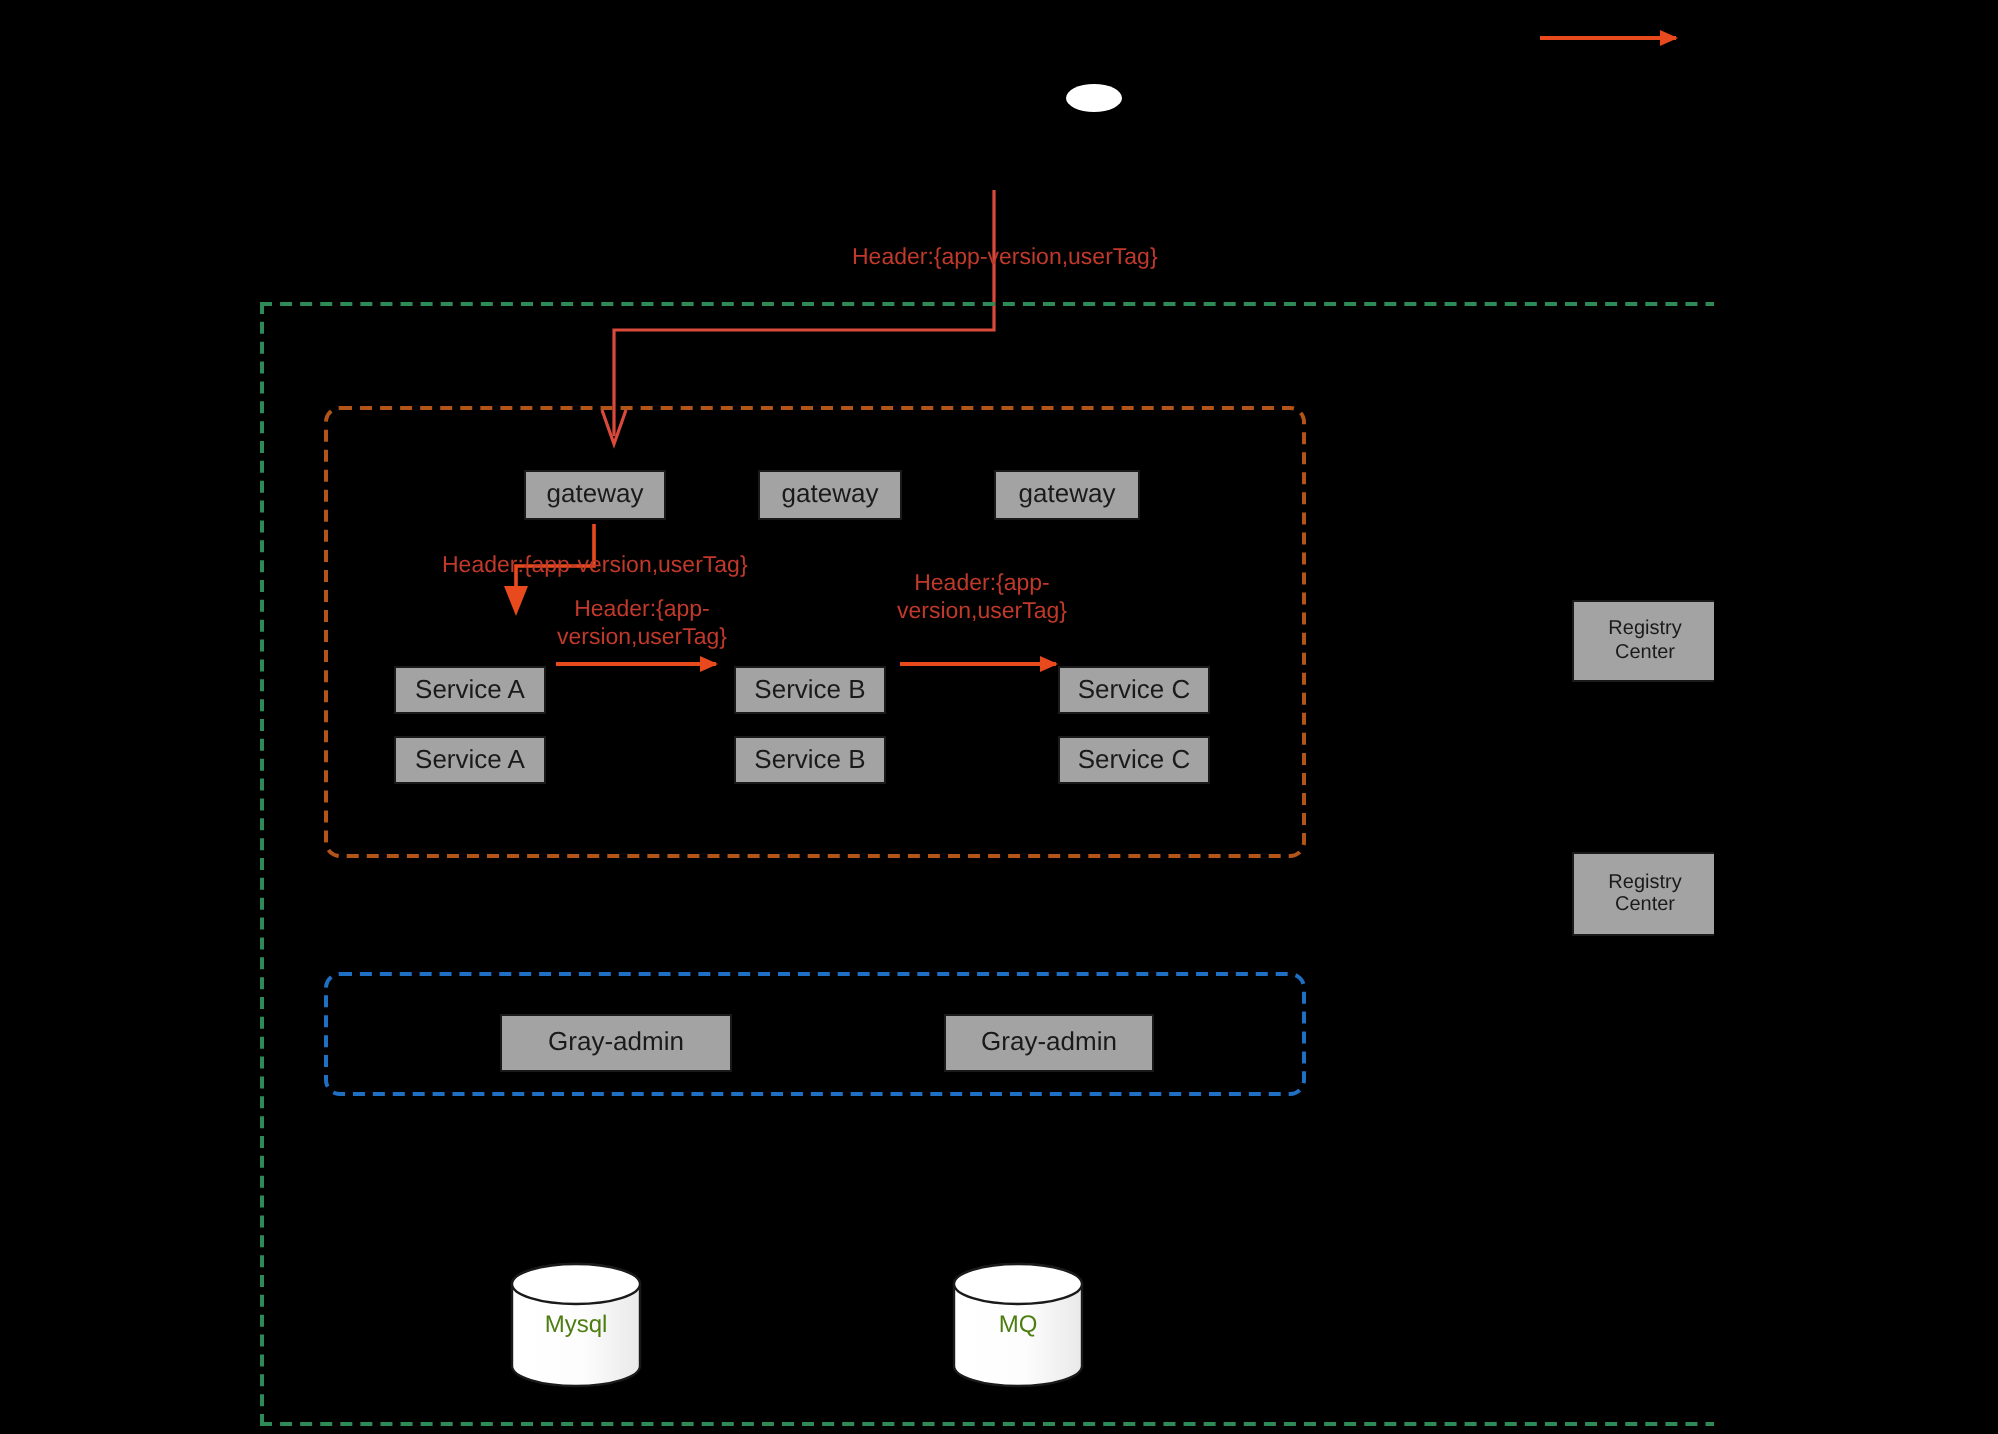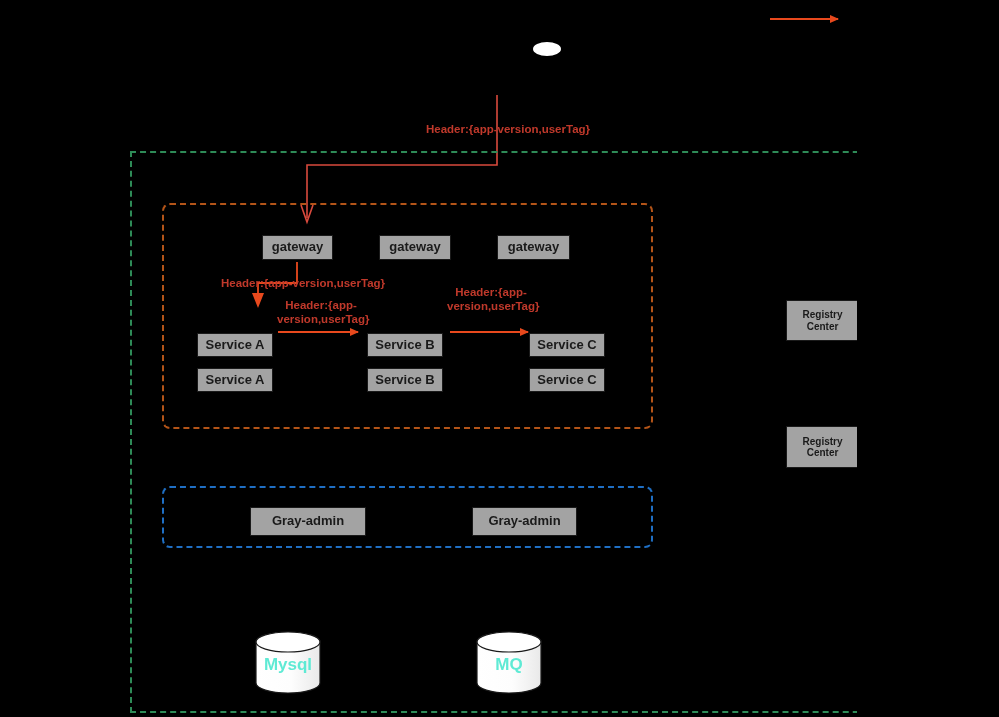--- a/index.html
+++ b/index.html
@@ -7,21 +7,20 @@
     padding: 0;
     background: #000000;
   }
   #canvas {
     position: relative;
     width: 857px;
     height: 717px;
     background: #000000;
     font-family: "Liberation Sans", sans-serif;
     overflow: hidden;
-    font-weight: bold;
   }
   .node-box {
     position: absolute;
     background: #a3a3a3;
     color: #1a1a1a;
     border: 1px solid #1a1a1a;
     display: flex;
     align-items: center;
     justify-content: center;
     text-align: center;
@@ -60,22 +59,22 @@
     left: 0;
     top: 0;
     width: 999px;
     height: 717px;
     pointer-events: none;
   }
   .cyl-label {
     position: absolute;
     width: 100%;
     text-align: center;
-    color: #5eead4;
-    font-size: 17px;
+    color: #4d7c0f;
+    font-size: 12px;
     font-family: "Liberation Sans", sans-serif;
   }
   .client-ellipse {
     position: absolute;
     background: #ffffff;
     border-radius: 50%;
   }
 </style>
 </head>
 <body>

